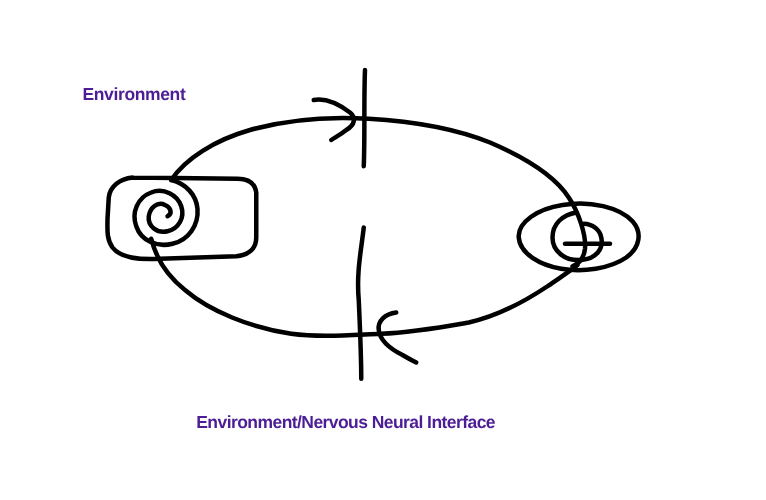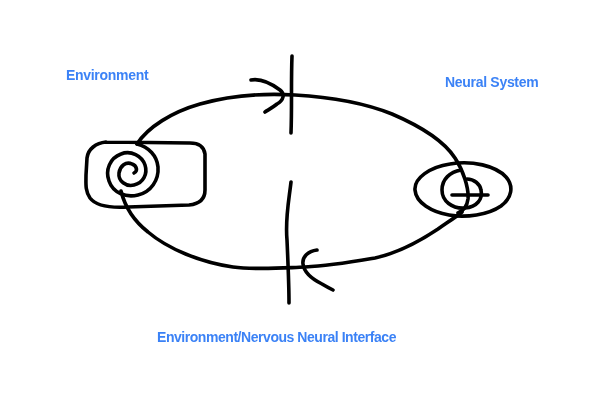--- a/index.html
+++ b/index.html
@@ -25,21 +25,21 @@
     stroke-width: 3.6;
     stroke-linecap: round;
     stroke-linejoin: round;
   }
   .label {
     position: absolute;
     font-weight: bold;
     font-size: 14px;
     line-height: 14px;
     letter-spacing: -0.3px;
-    color: #3b82f6;
+    color: #4c1d95;
     white-space: nowrap;
   }
   .label-environment { left: 66px;  top: 68px;  }
   .label-neural      { left: 445px; top: 75px;  }
   .label-interface   { left: 157px; top: 330px; letter-spacing: -0.45px; }
 </style>
 </head>
 <body>
 
 <div class="canvas">
@@ -109,17 +109,16 @@
              C 450 172, 442 179, 442 190
              C 442 201, 452 209, 465 208
              C 477 207, 483 199, 481 190
              C 480 184, 474 179, 467 179" stroke="#000000"></path>
 
     <path d="M 452 195 L 488 195" stroke="#000000"></path>
   </svg>
 
   <div class="label label-environment">Environment</div>
 
-  <div class="label label-neural">Neural System</div>
 
   <div class="label label-interface">Environment/Nervous Neural Interface</div>
 
 </div>
 
 </body></html>

